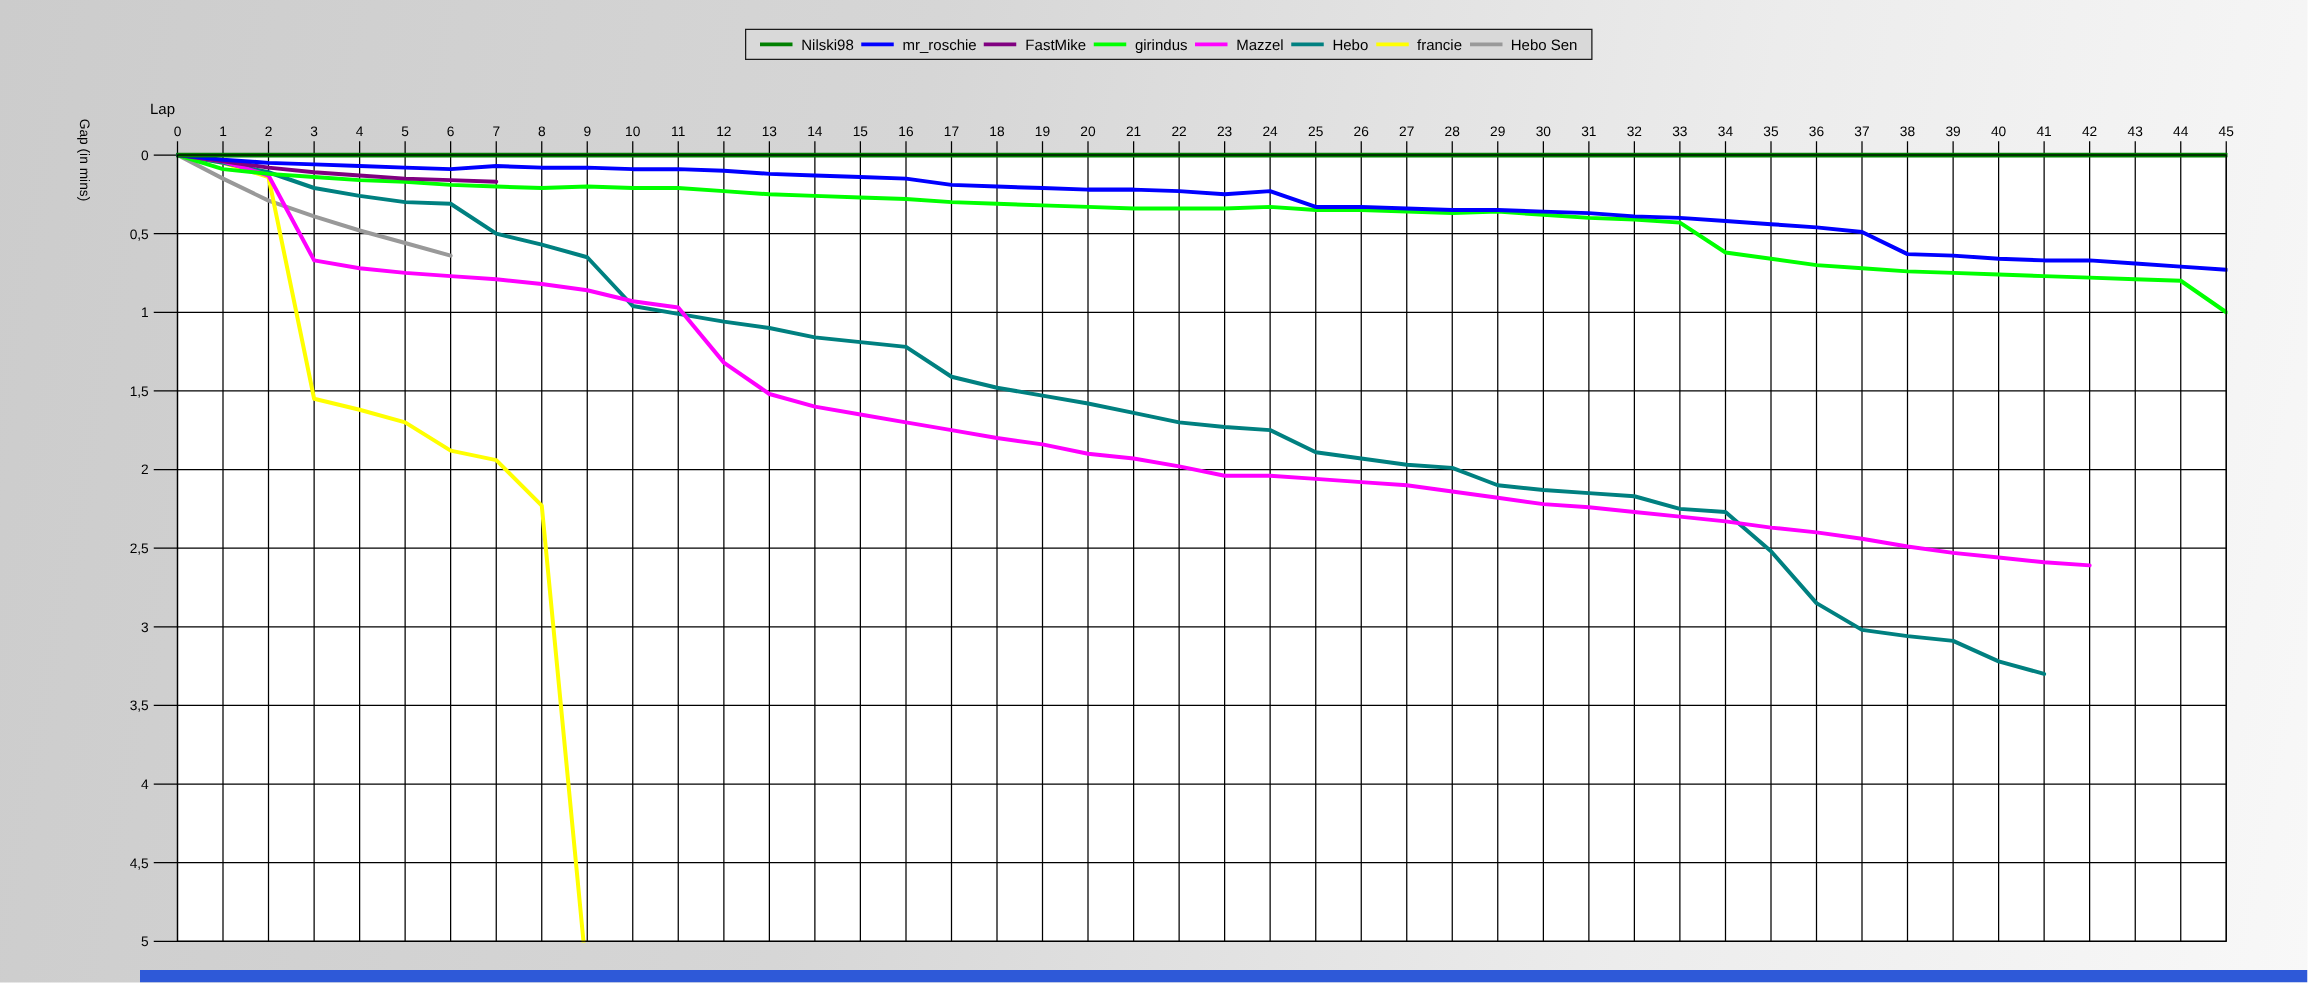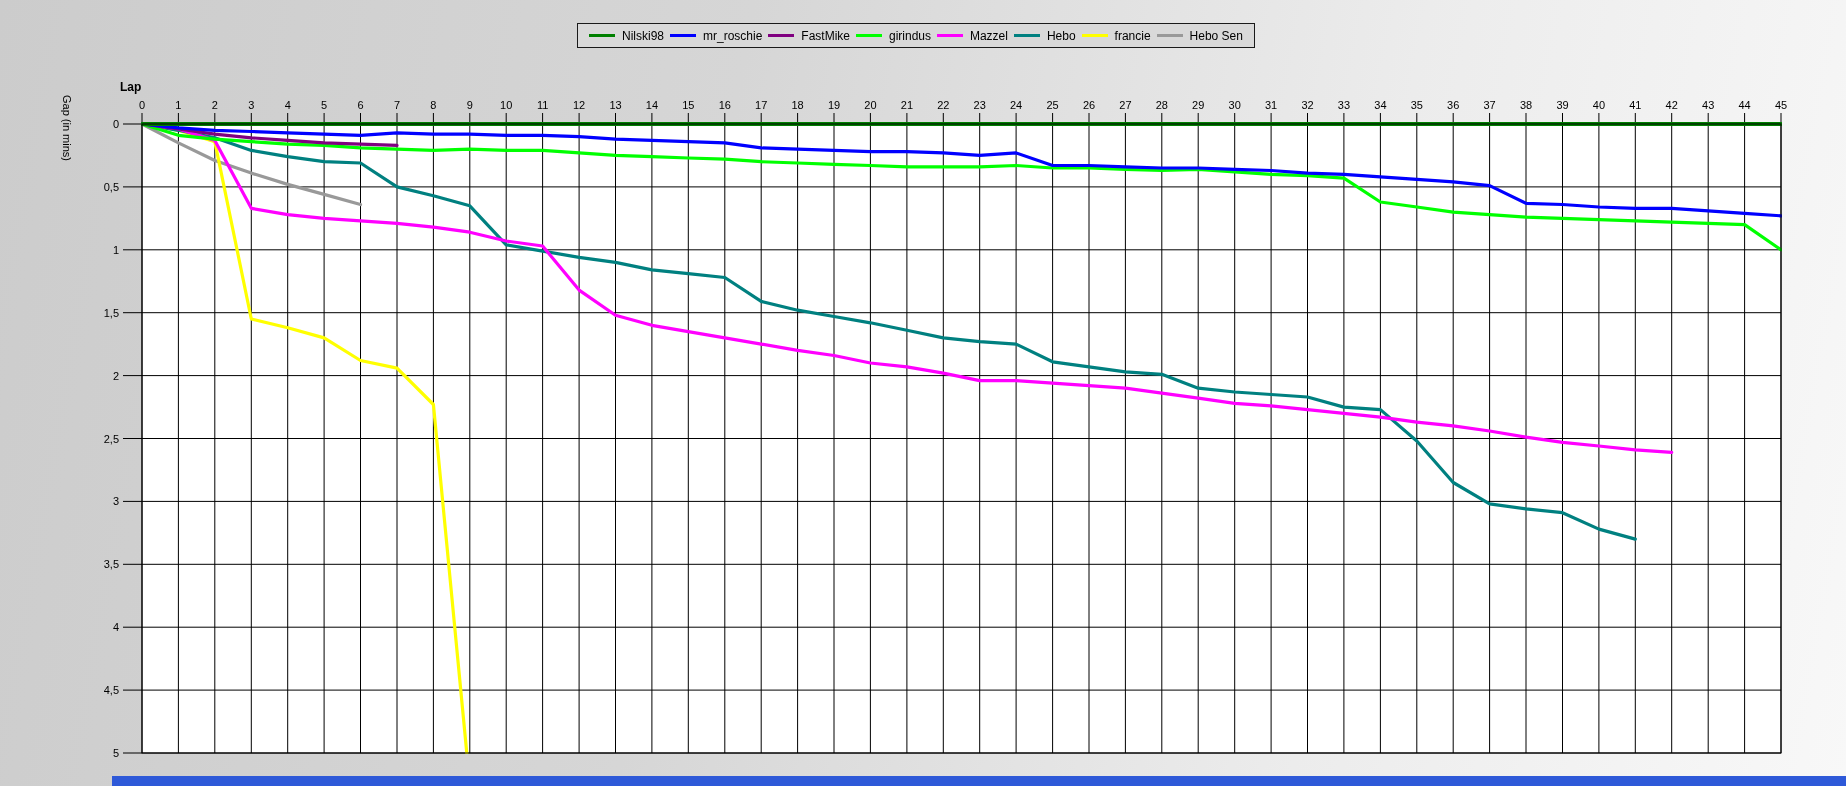--- a/index.html
+++ b/index.html
@@ -5,28 +5,28 @@
   html,body{margin:0;padding:0;}
   .screen{
     position:relative;
     width:1846px;height:786px;
     overflow:hidden;
     background:linear-gradient(100deg,#cccccc 0%,#d6d6d6 38%,#ececec 72%,#f8f8f8 100%);
     font-family:"Liberation Sans",sans-serif;
     color:#000;
   }
   .legend{
-    position:absolute;left:577px;top:23px;width:678px;height:25px;
+    position:absolute;left:596px;top:23px;width:678px;height:25px;
     box-sizing:border-box;border:1px solid #1a1a1a;background:#d9d9d9;
     display:flex;align-items:center;justify-content:space-around;
     padding:0 8px;font-size:12px;white-space:nowrap;
   }
   .legend-item{display:flex;align-items:center;gap:7px;}
   .legend-swatch{display:inline-block;width:26px;height:3px;}
-  .x-title{position:absolute;left:120px;top:80px;font-size:12px;font-weight:bold;}
+  .x-title{position:absolute;left:120px;top:80px;font-size:12px;}
   .y-title{
     position:absolute;left:21px;top:122px;width:92px;text-align:center;
     font-size:11px;transform:rotate(90deg);
   }
   .chart-svg{position:absolute;left:0;top:0;}
   svg text{font-family:"Liberation Sans",sans-serif;fill:#000;}
   .taskbar{
     position:absolute;left:112px;top:776px;width:1734px;height:10px;
   }
 </style>

